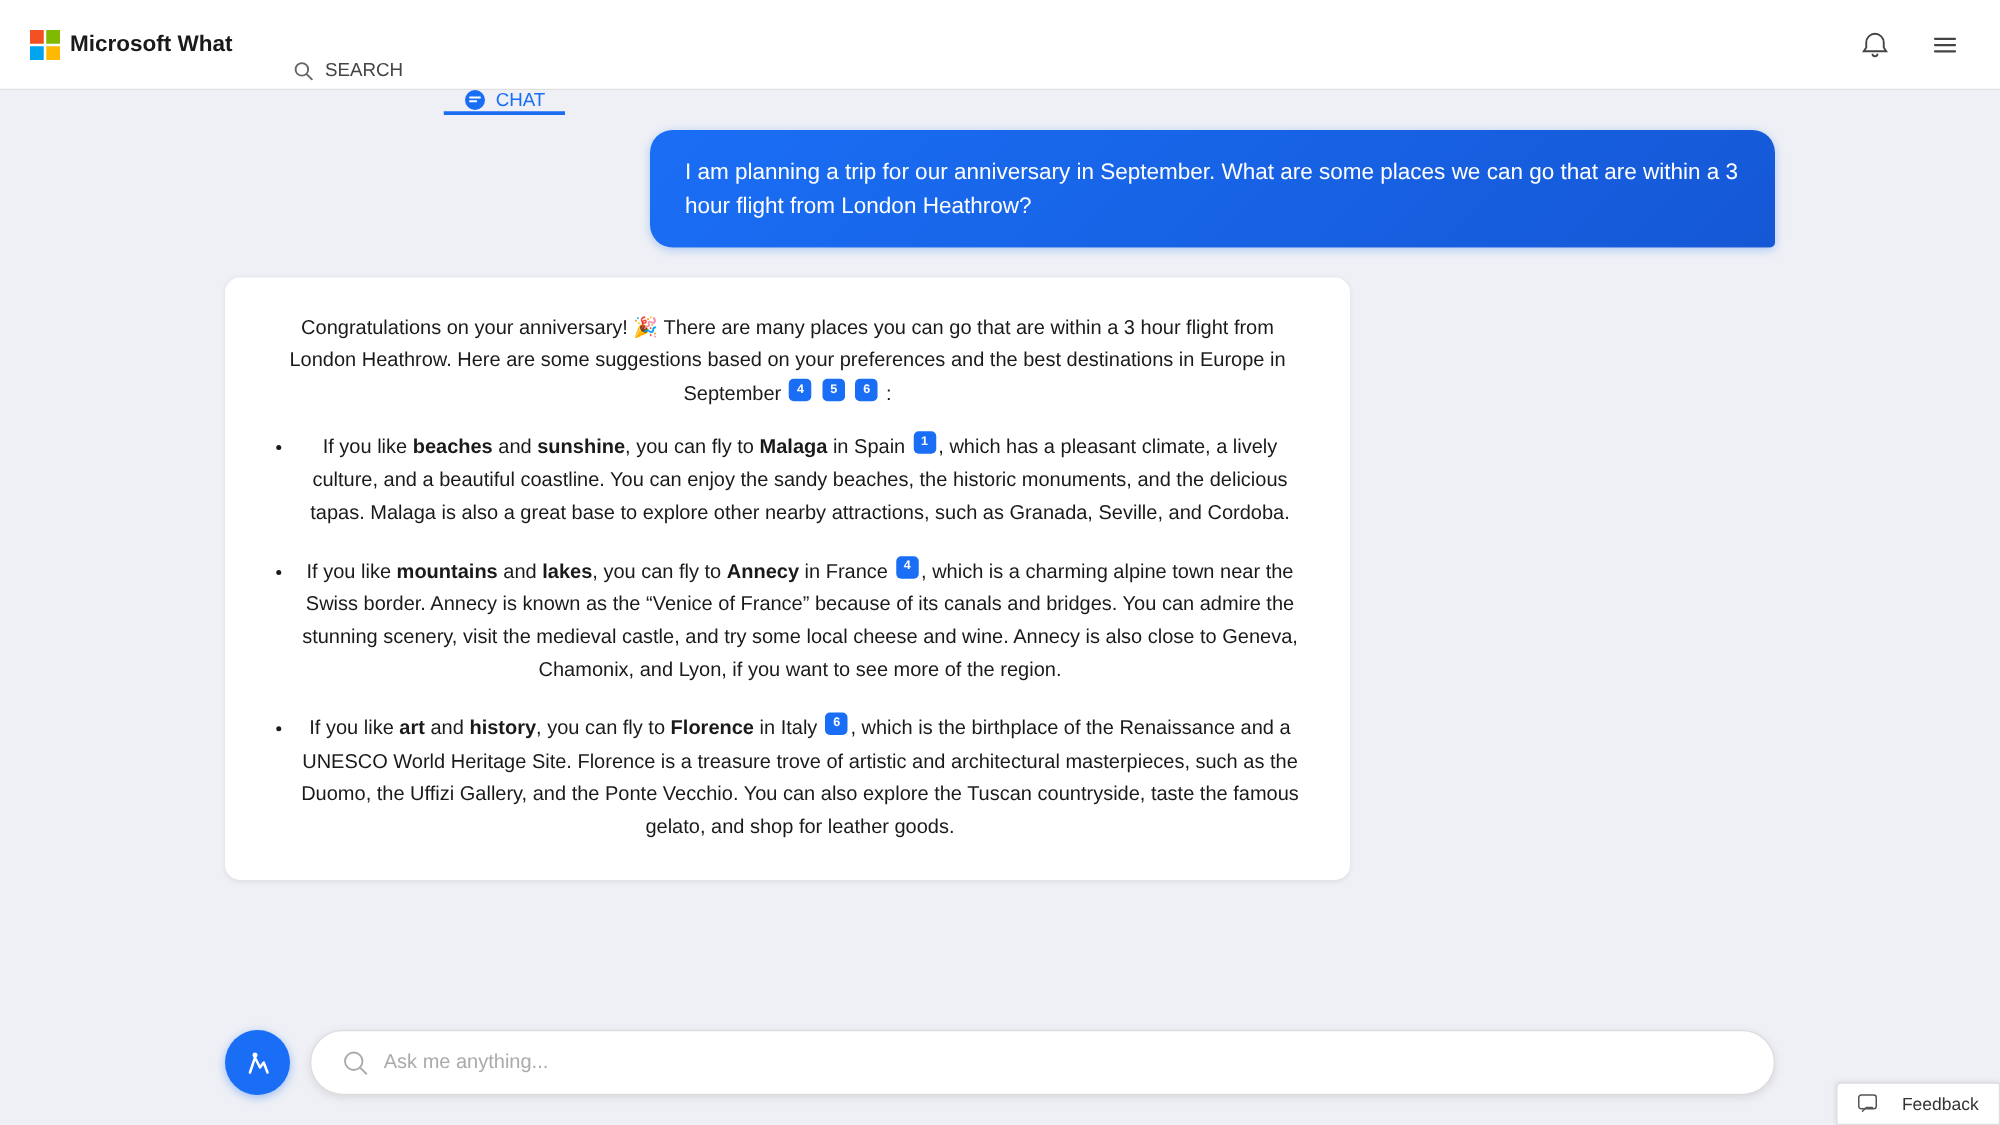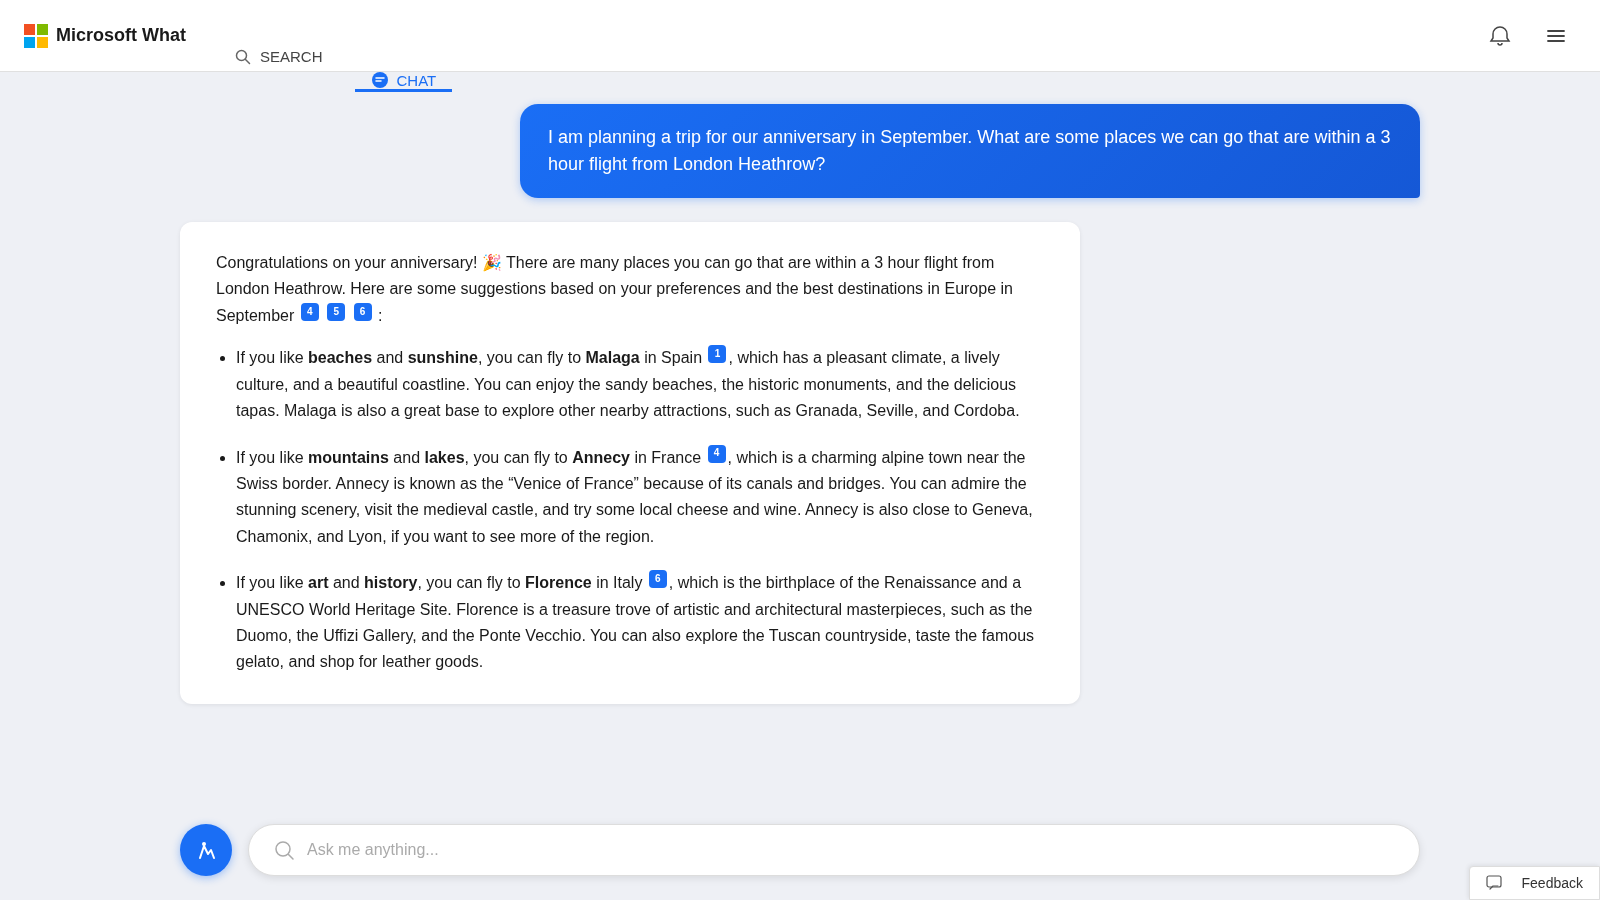--- a/index.html
+++ b/index.html
@@ -133,20 +133,21 @@
     .ai-response {
       background: white;
       border-radius: 12px;
       padding: 28px 36px;
       max-width: 900px;
       align-self: flex-start;
       font-size: 16px;
       line-height: 1.65;
       color: #1a1a1a;
       box-shadow: 0 1px 4px rgba(0,0,0,0.08);
+      text-align: center;
     }
     .ai-response p {
       margin-bottom: 16px;
     }
     .ai-response ul {
       margin-left: 20px;
       display: flex;
       flex-direction: column;
       gap: 20px;
     }

